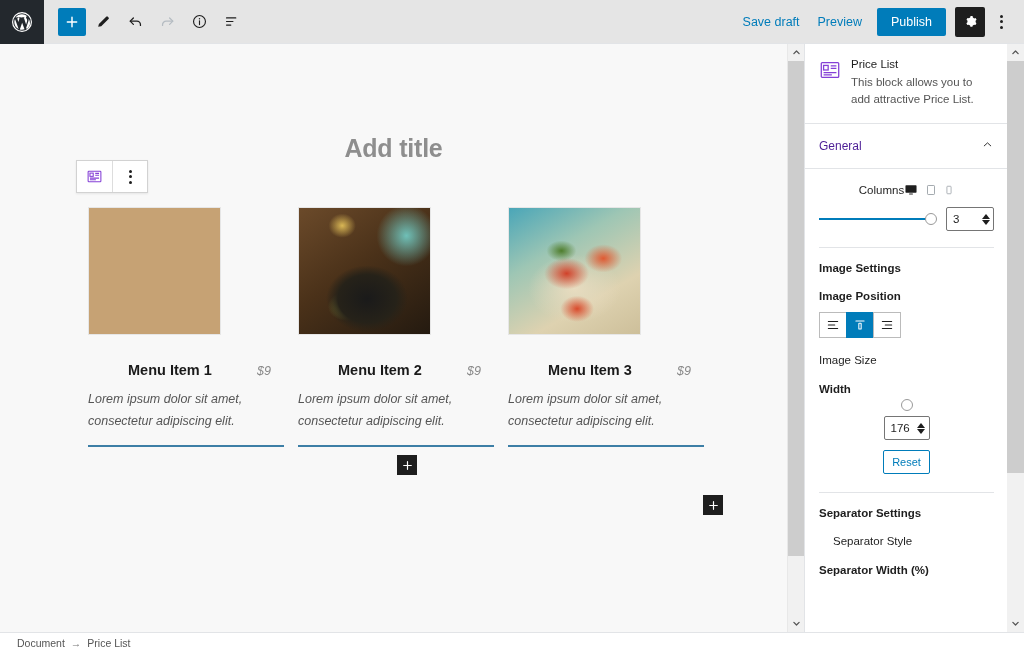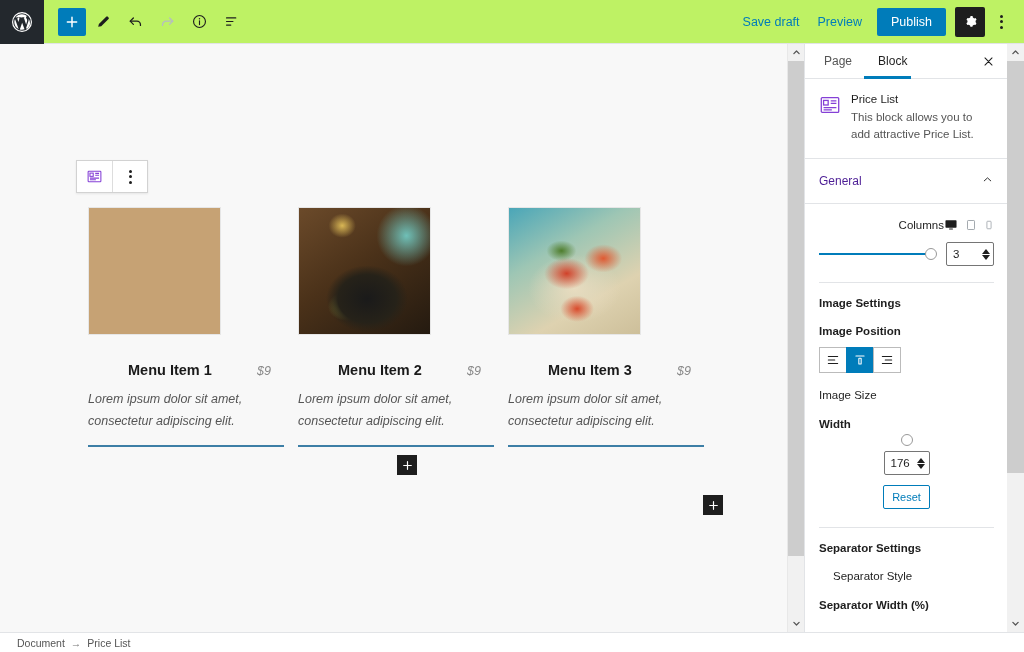--- a/index.html
+++ b/index.html
@@ -7,21 +7,21 @@
     width: 1024px; height: 652px;
     font-family: "Liberation Sans", sans-serif;
     overflow: hidden;
     background: #fff;
   }
 
   
   .topbar {
     position: absolute; top: 0; left: 0;
     width: 1024px; height: 44px;
-    background: #bef264;
+    background: #e5e5e5;
     border-bottom: 1px solid #e2e4e7;
     display: flex; align-items: center;
   }
   .wp-logo {
     width: 44px; height: 44px;
     background: #23282d;
     display: flex; align-items: center; justify-content: center;
     flex: none;
   }
   .wp-logo svg { display: block; }
@@ -191,21 +191,21 @@
   .panel-head {
     display: flex; align-items: center; justify-content: space-between;
     padding: 14px 14px; border-bottom: 1px solid #e2e4e7;
     cursor: pointer;
   }
   .panel-head span { font-size: 12px; color: #4c1d95; }
 
   .panel-body { padding: 14px 14px 0 14px; }
 
   .row-label-devices {
-    display: flex; align-items: center; justify-content: flex-end;
+    display: flex; align-items: center; justify-content: center;
     margin-bottom: 10px;
   }
   .ctl-label { font-size: 11.5px; color: #1e1e1e; }
   .devices { display: flex; gap: 7px; align-items: center; }
   .dev { cursor: pointer; display: flex; }
 
   .slider-row { display: flex; align-items: center; gap: 10px; }
   .slider {
     position: relative; height: 16px; display: flex; align-items: center;
     cursor: pointer;
@@ -338,20 +338,21 @@
           <i></i>
           <i></i>
           <i></i>
         </span>
     </div>
   </div>
 </div>
 
 <div class="canvas">
 
+  <div class="post-title">Add title</div>
 
   <div class="block-toolbar">
     <div class="bt-cell">
       <svg width="17" height="17" viewBox="0 0 24 24" fill="none" stroke="#8540d6" stroke-width="1.5">
         <rect x="3" y="4.5" width="18" height="15" rx="1"></rect>
         <rect x="5.6" y="7.2" width="4.6" height="4.6"></rect>
         <path d="M13 7.6h5.4M13 10.2h5.4M5.6 14.3h12.8M5.6 16.6h8.4"></path>
       </svg>
     </div>
     <div class="bt-cell">
@@ -439,29 +440,20 @@
       <svg width="9" height="9" viewBox="0 0 12 12" fill="none" stroke="#555" stroke-width="1.7" stroke-linecap="round" stroke-linejoin="round">
           <path d="M2.5 4.5L6 8l3.5-3.5"></path>
         </svg>
     </div>
   </div>
 </div>
 
 <div class="sidebar">
   <div class="sb-inner">
 
-    <div class="sb-tabs">
-      <div class="sb-tab">Page</div>
-      <div class="sb-tab active">Block</div>
-      <div class="sb-close">
-        <svg width="13" height="13" viewBox="0 0 24 24" fill="none" stroke="#1e1e1e" stroke-width="2" stroke-linecap="round">
-          <path d="M5.5 5.5l13 13M18.5 5.5l-13 13"></path>
-        </svg>
-      </div>
-    </div>
 
     <div class="blockcard">
       <div class="blockcard-icon">
         <svg width="22" height="22" viewBox="0 0 24 24" fill="none" stroke="#8540d6" stroke-width="1.4">
           <rect x="2.5" y="4" width="19" height="16" rx="1"></rect>
           <rect x="5" y="7" width="5" height="5"></rect>
           <path d="M12.8 7.4h6.2M12.8 10.2h6.2M5 14.8h14M5 17.3h9"></path>
         </svg>
       </div>
       <div>

